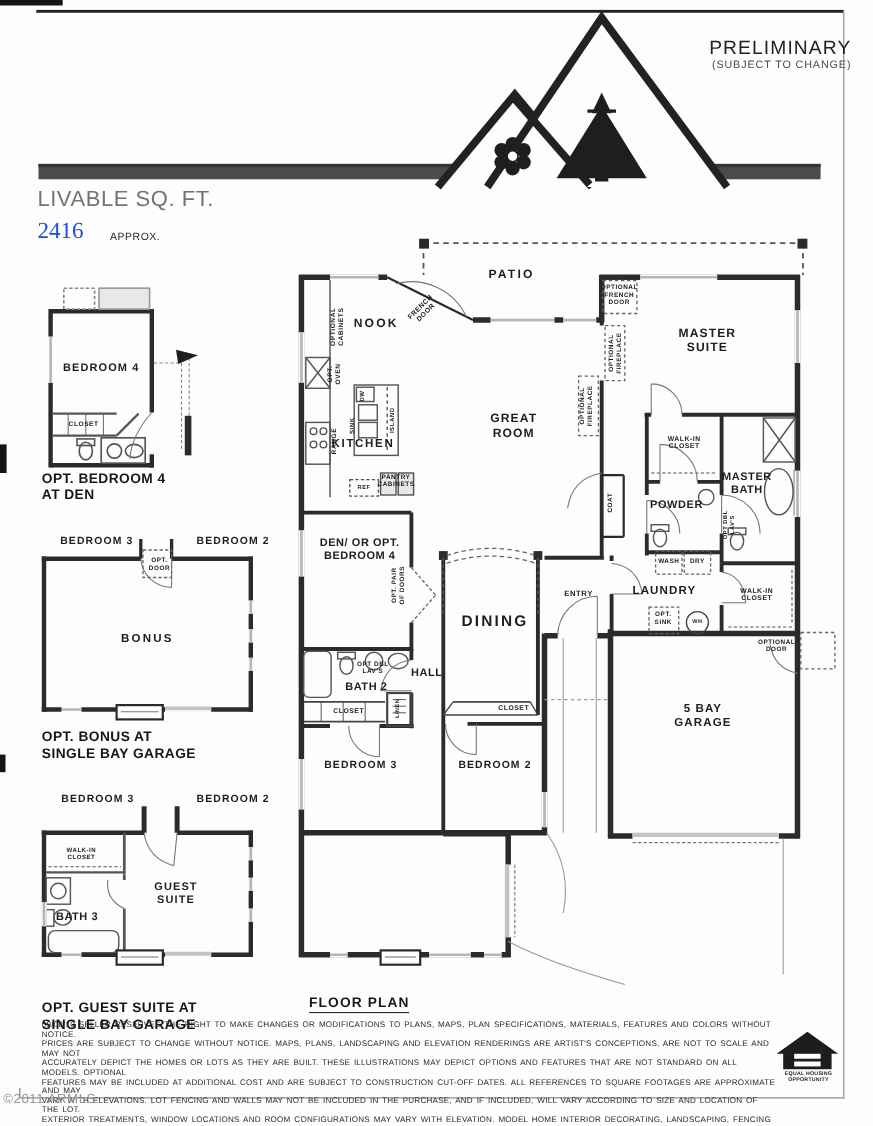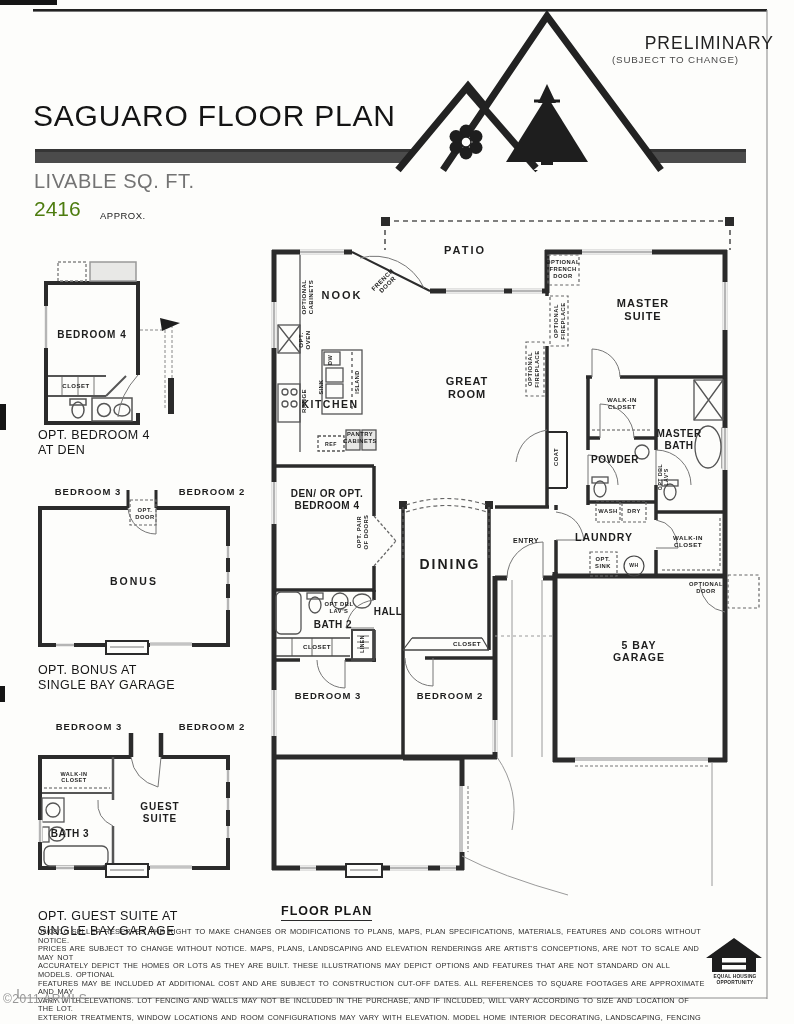--- a/index.html
+++ b/index.html
@@ -11,30 +11,30 @@
   .page * { box-sizing:border-box; }
   svg { position:absolute; left:0; top:0; }
   .lbl {
     position:absolute; transform:translate(-50%,-50%);
     font-weight:bold; text-align:center; white-space:pre-line;
     line-height:1.18; letter-spacing:0.5px; color:#1d1d1d;
   }
   .v   { transform:translate(-50%,-50%) rotate(-90deg); }
   .d45 { transform:translate(-50%,-50%) rotate(-45deg); }
   .cap {
-    position:absolute; font-weight:normal; font-size:12.5px; line-height:14.5px;
+    position:absolute; font-weight:bold; font-size:12.5px; line-height:14.5px;
     letter-spacing:0.4px; white-space:pre-line; color:#161616;
   }
   .hdr-preliminary { position:absolute; left:612px; top:33px; width:162px; text-align:right;
     font-size:17.5px; letter-spacing:1px; color:#222; }
-  .hdr-subject { position:absolute; left:612px; top:54px; width:162px; text-align:left;
+  .hdr-subject { position:absolute; left:612px; top:54px; width:162px; text-align:right;
     font-size:9.8px; letter-spacing:0.8px; color:#4a4a4a; }
   .hdr-title { position:absolute; left:33px; top:99px; font-size:30px; letter-spacing:0.8px; color:#141414; }
   .hdr-livable { position:absolute; left:34px; top:170px; font-size:20px; letter-spacing:0.5px; color:#737373; }
-  .hdr-sqft { position:absolute; left:34px; top:197px; font-size:21px; color:#4d7c0f; }
+  .hdr-sqft { position:absolute; left:34px; top:197px; font-size:21px; color:#1d4ed8;font-family:Liberation Serif, serif; }
   .hdr-approx { position:absolute; left:100px; top:210px; font-size:9.5px; font-weight:normal; letter-spacing:0.5px; color:#222; }
   .floorplan-label {
     position:absolute; left:281px; top:904px; font-weight:bold; font-size:12.5px;
     letter-spacing:1px; color:#161616; border-bottom:1.6px solid #2a2a2a; padding-bottom:2px;
   }
   .disclaimer {
     position:absolute; left:38px; top:928px; width:668px;
     font-size:7.35px; line-height:8.6px; letter-spacing:0.2px; word-spacing:1.2px;
     white-space:pre-line; color:#2a2a2a;
   }
@@ -346,21 +346,20 @@
 
     <g>
       <polygon points="734,938 762,958 756,958 756,972 712,972 712,958 706,958" fill="#1d1d1d"></polygon>
       <rect x="722" y="958" width="24" height="4.5" fill="#fdfdfb"></rect>
       <rect x="722" y="965" width="24" height="4.5" fill="#fdfdfb"></rect>
     </g>
   </svg>
 
   <div class="hdr-preliminary">PRELIMINARY</div>
   <div class="hdr-subject">(SUBJECT TO CHANGE)</div>
-  <div class="hdr-title">SAGUARO FLOOR PLAN</div>
   <div class="hdr-livable">LIVABLE SQ. FT.</div>
   <div class="hdr-sqft">2416</div>
   <div class="hdr-approx">APPROX.</div>
 
   <div class="lbl" style="left:465px;top:250px;font-size:11px;letter-spacing:2px">PATIO</div>
   <div class="lbl" style="left:342px;top:295px;font-size:11px;letter-spacing:2px">NOOK</div>
   <div class="lbl d45" style="left:385px;top:282px;font-size:6.2px">FRENCH
 DOOR</div>
   <div class="lbl v" style="left:308px;top:297px;font-size:6px">OPTIONAL
 CABINETS</div>

